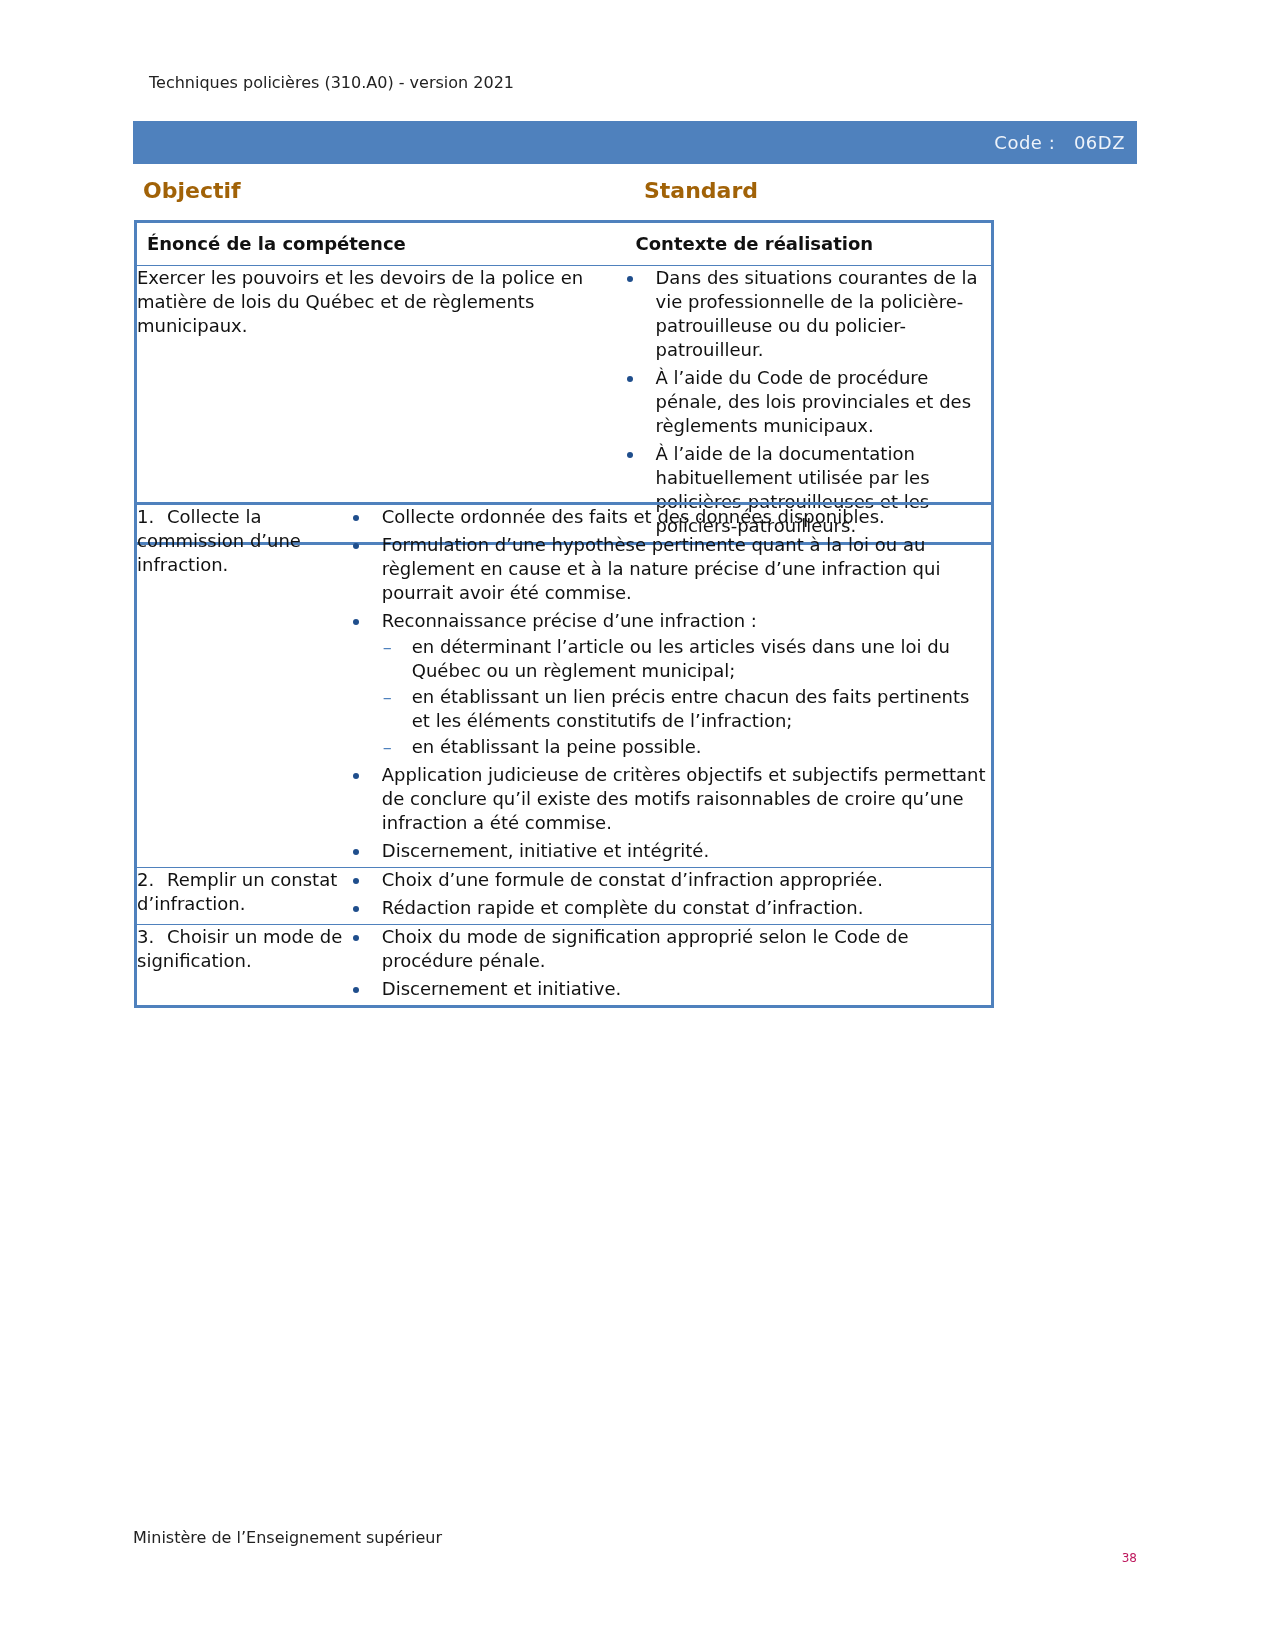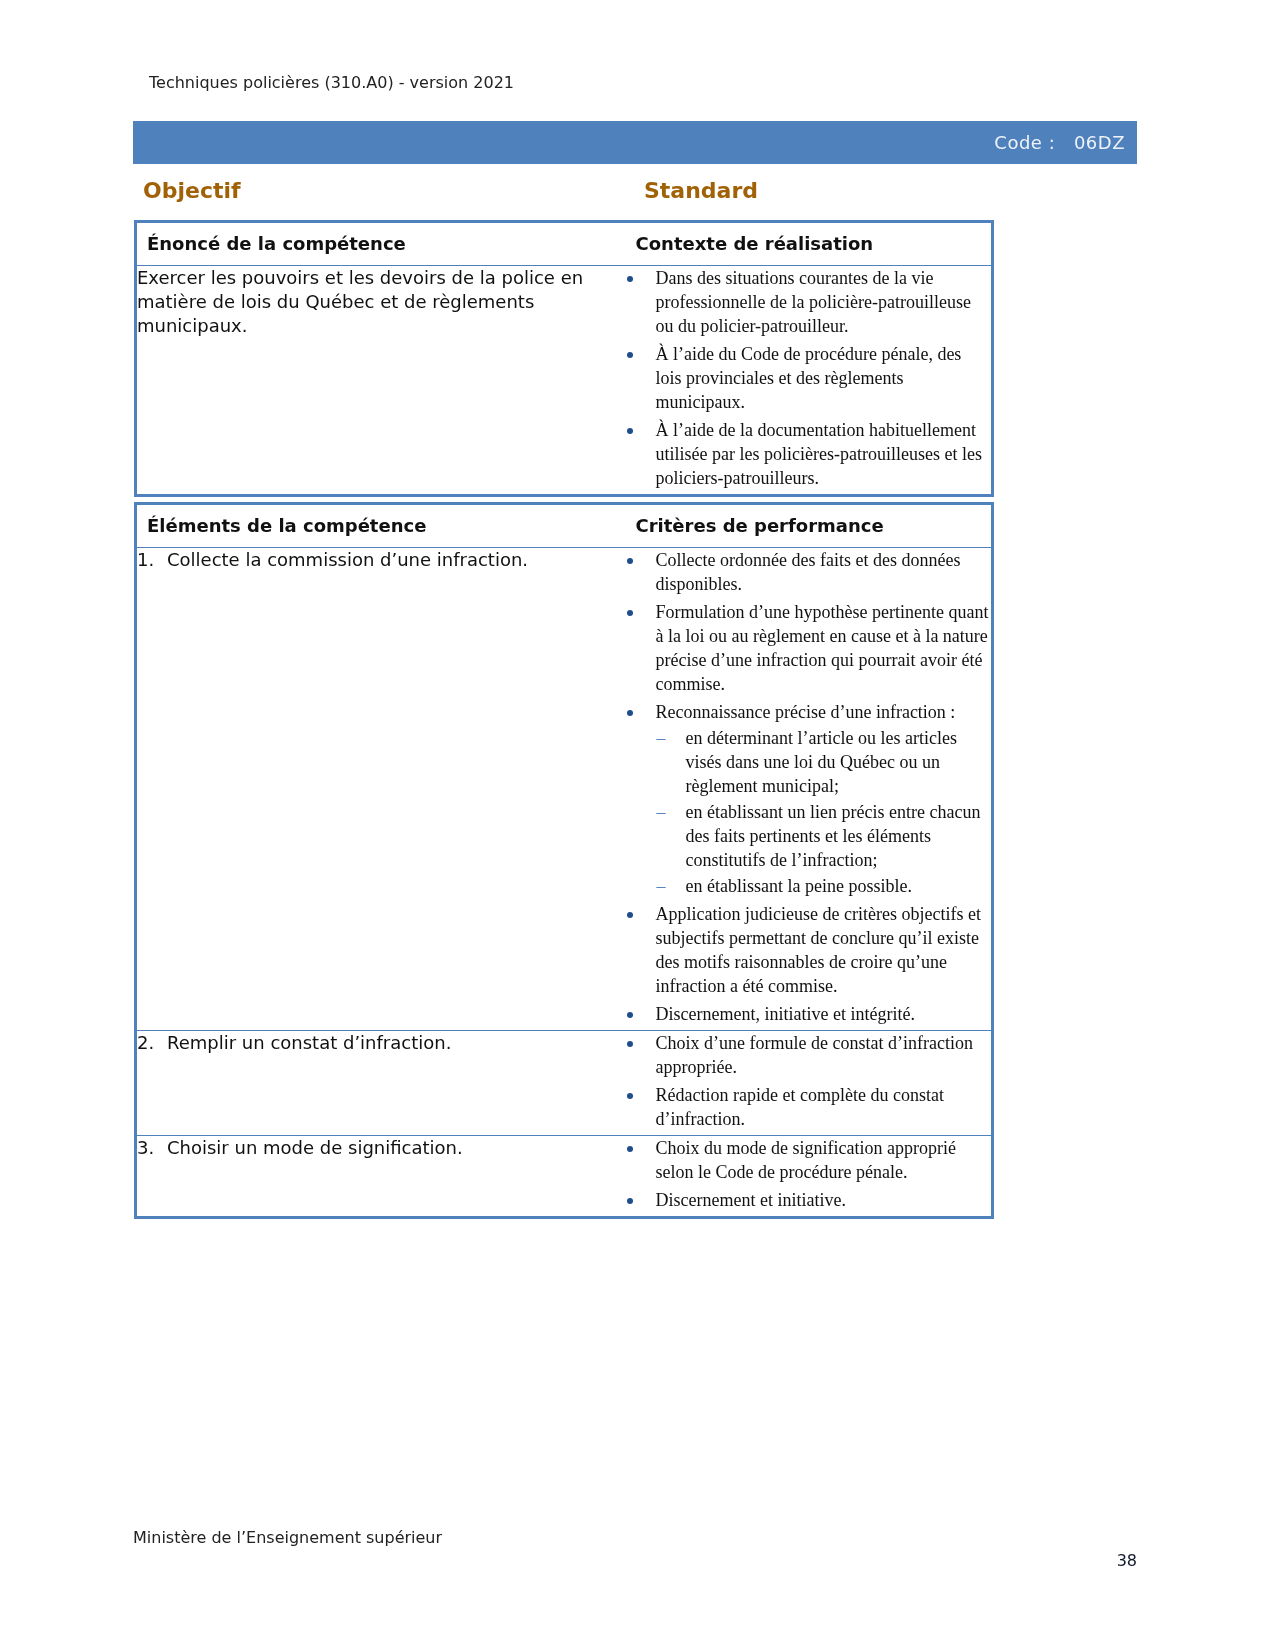--- a/index.html
+++ b/index.html
@@ -13,28 +13,28 @@
   table.comp { position: absolute; left: 134px; width: 860px; border-collapse: collapse; border: 3px solid #4f81bd; }
   table.comp td, table.comp th { vertical-align: top; text-align: left; padding: 0; }
   table.comp th { font-weight: bold; font-size: 18px; height: 44px; padding: 10px 10px 0 10px; box-sizing: border-box; }
   table.comp tr.head { border-bottom: 1px solid #4f81bd; }
   table.comp tr.row { border-bottom: 1px solid #4f81bd; }
   table.comp tr.row:last-child { border-bottom: none; }
   .col-left { width: 490px; }
   .cell-left { padding: 10px 10px 8px 10px; font-size: 18px; line-height: 24px; }
   .cell-right { padding: 10px 10px 6px 10px; font-size: 18px; line-height: 24px; }
   ul.bul { list-style: none; margin: 0; padding: 0; }
-  ul.bul > li { position: relative; padding-left: 30px; margin-bottom: 4px; font-family: Liberation Serif, serif; }
+  ul.bul > li { position: relative; padding-left: 30px; margin-bottom: 4px; }
   ul.bul > li .dot { position: absolute; left: 1px; top: 10px; width: 6px; height: 6px; border-radius: 50%; background: #1f4e8c; }
   ul.sub { list-style: none; margin: 2px 0 0 0; padding: 0; }
   ul.sub > li { position: relative; padding-left: 30px; margin-bottom: 2px; }
   ul.sub > li .dash { position: absolute; left: 1px; top: 0; color: #4f81bd; }
   .num { display: inline-block; width: 30px; }
   .footer-left { position: absolute; left: 133px; top: 1528px; font-size: 16px; color: #222; }
-  .footer-page { position: absolute; right: 138px; top: 1551px; font-size: 16px; color: #0f172a; }
+  .footer-page { position: absolute; right: 138px; top: 1551px; font-size: 12px; color: #be185d; }
 </style>
 </head>
 <body>
 
 <div class="header-line">Techniques policières (310.A0) - version 2021</div>
 
 <div class="code-bar">
   <span class="code-text" style="white-space:pre;text-align:center;">Code :   06DZ</span>
 </div>
 
@@ -55,24 +55,20 @@
         <li><span class="dot"></span><span>À l’aide du Code de procédure pénale, des lois provinciales et des règlements municipaux.</span></li>
         <li><span class="dot"></span><span>À l’aide de la documentation habituellement utilisée par les policières-patrouilleuses et les policiers-patrouilleurs.</span></li>
       </ul>
     </td>
   </tr>
 </tbody>
   </table>
 
 <table class="comp" style="top:502px;">
   <tbody>
-      <tr class="head">
-    <th class="col-left">Éléments de la compétence</th>
-    <th>Critères de performance</th>
-  </tr>
   <tr class="row">
     <td class="cell-left"><span class="num">1.</span><span>Collecte la commission d’une infraction.</span></td>
     <td class="cell-right">
       <ul class="bul">
         <li><span class="dot"></span><span>Collecte ordonnée des faits et des données disponibles.</span></li>
         <li><span class="dot"></span><span>Formulation d’une hypothèse pertinente quant à la loi ou au règlement en cause et à la nature précise d’une infraction qui pourrait avoir été commise.</span></li>
         <li><span class="dot"></span><span>Reconnaissance précise d’une infraction :</span>
           <ul class="sub">
             <li><span class="dash">–</span><span>en déterminant l’article ou les articles visés dans une loi du Québec ou un règlement municipal;</span></li>
             <li><span class="dash">–</span><span>en établissant un lien précis entre chacun des faits pertinents et les éléments constitutifs de l’infraction;</span></li>

